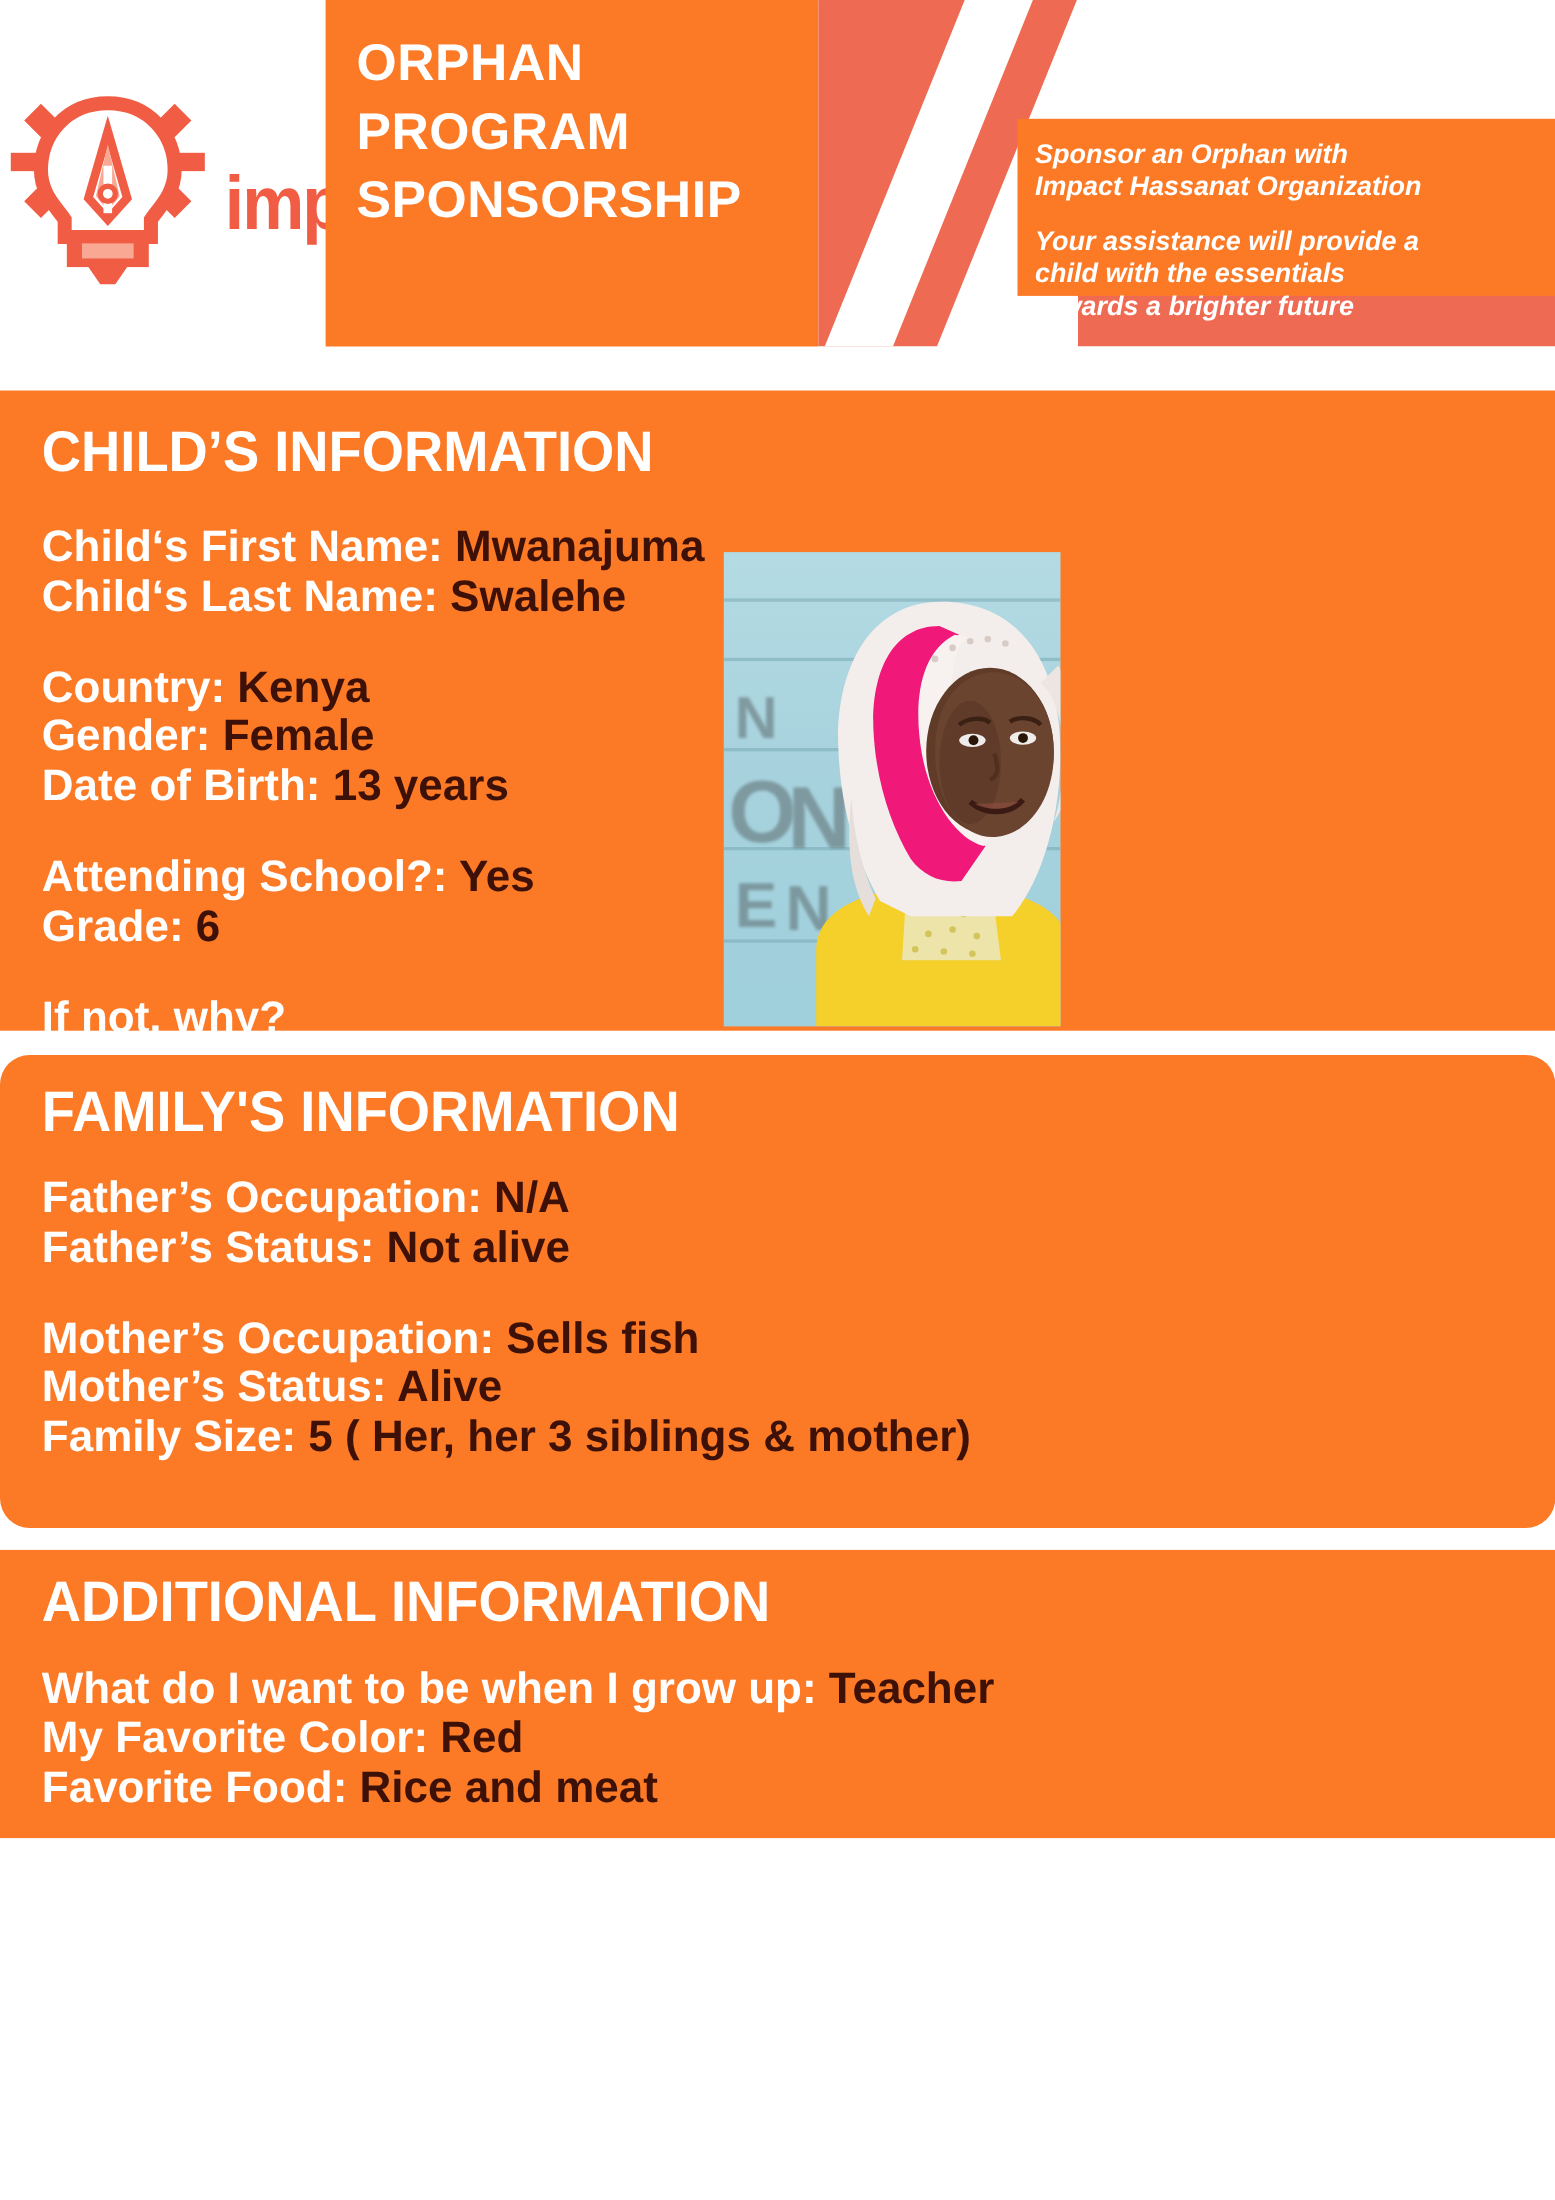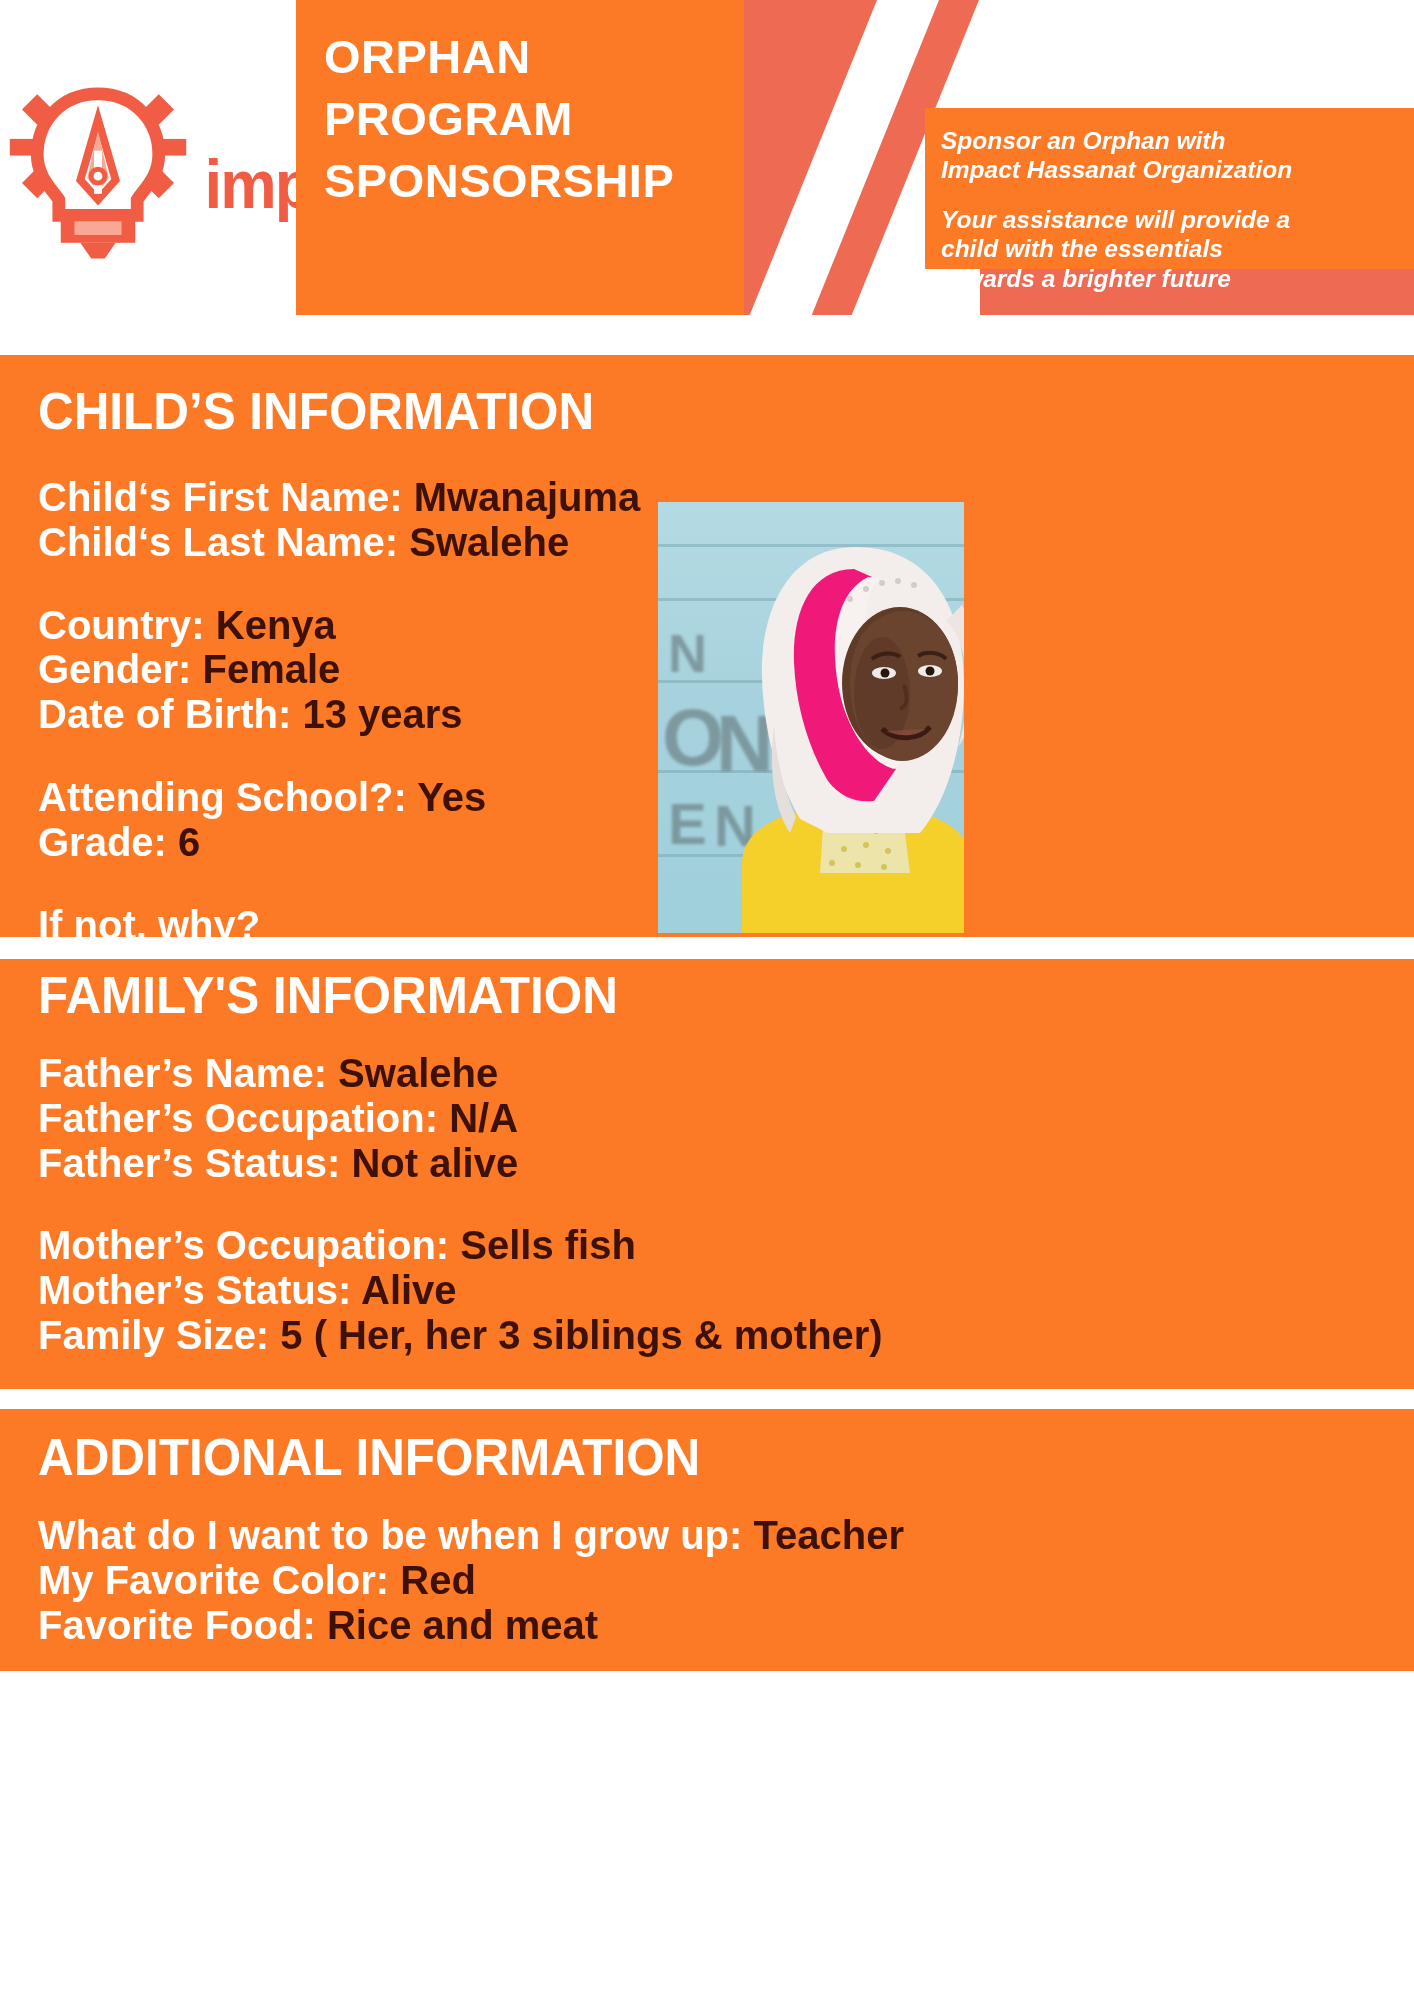--- a/index.html
+++ b/index.html
@@ -222,21 +222,21 @@
     font-family: "Liberation Sans", sans-serif;
   }
   .girl {
     position: absolute;
     right: -18px;
     bottom: 0;
     width: 250px;
     height: 400px;
   }
 
-  #family-section { height: 430px; padding-top: 6px; }
+  #family-section { height: 430px; padding-top: 22px; border-radius: 27px; }
   #family-section .section-title { margin-bottom: 26px; }
 
   #additional-section { height: 262px; padding-top: 18px; }
   #additional-section .section-title { margin-bottom: 26px; }
 </style>
 </head>
 <body>
 
 <div class="page">
 
@@ -418,24 +418,20 @@
       </div>
     </div>
   </div>
 
   <div class="gap" style="height:22px"></div>
 
   <div class="section" id="family-section">
     <div class="section-title">FAMILY'S INFORMATION</div>
 
     <div class="line">
-      <span>Father’s Name:</span>
-      <span class="val">Swalehe</span>
-    </div>
-    <div class="line">
       <span>Father’s Occupation:</span>
       <span class="val">N/A</span>
     </div>
     <div class="line">
       <span>Father’s Status:</span>
       <span class="val">Not alive</span>
     </div>
 
     <div class="blockspace"></div>
 

